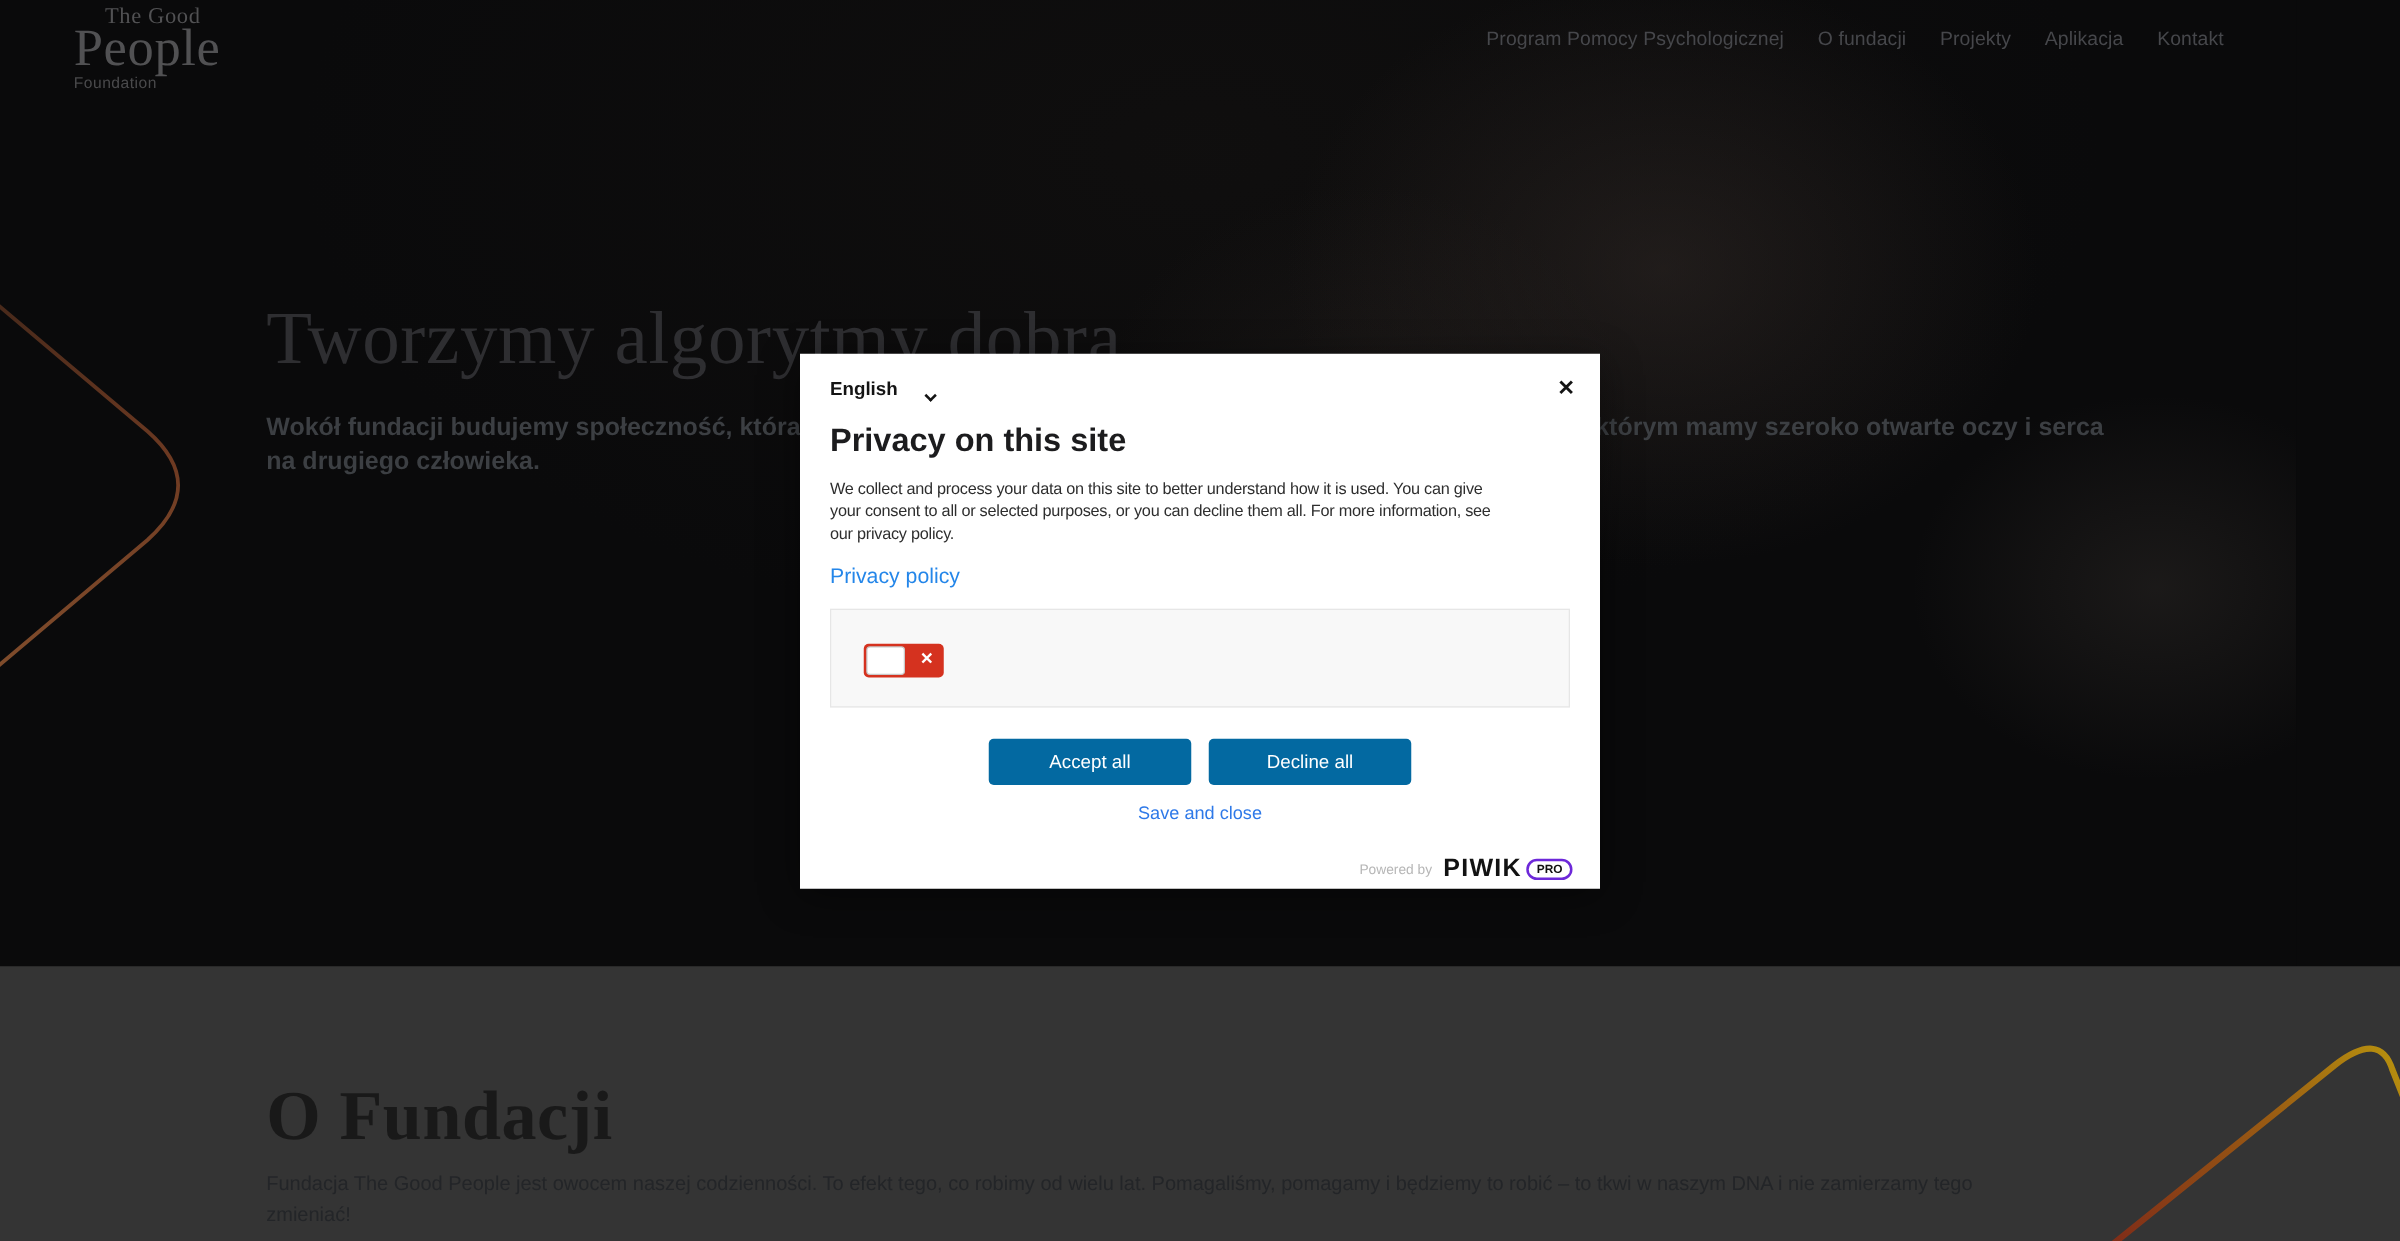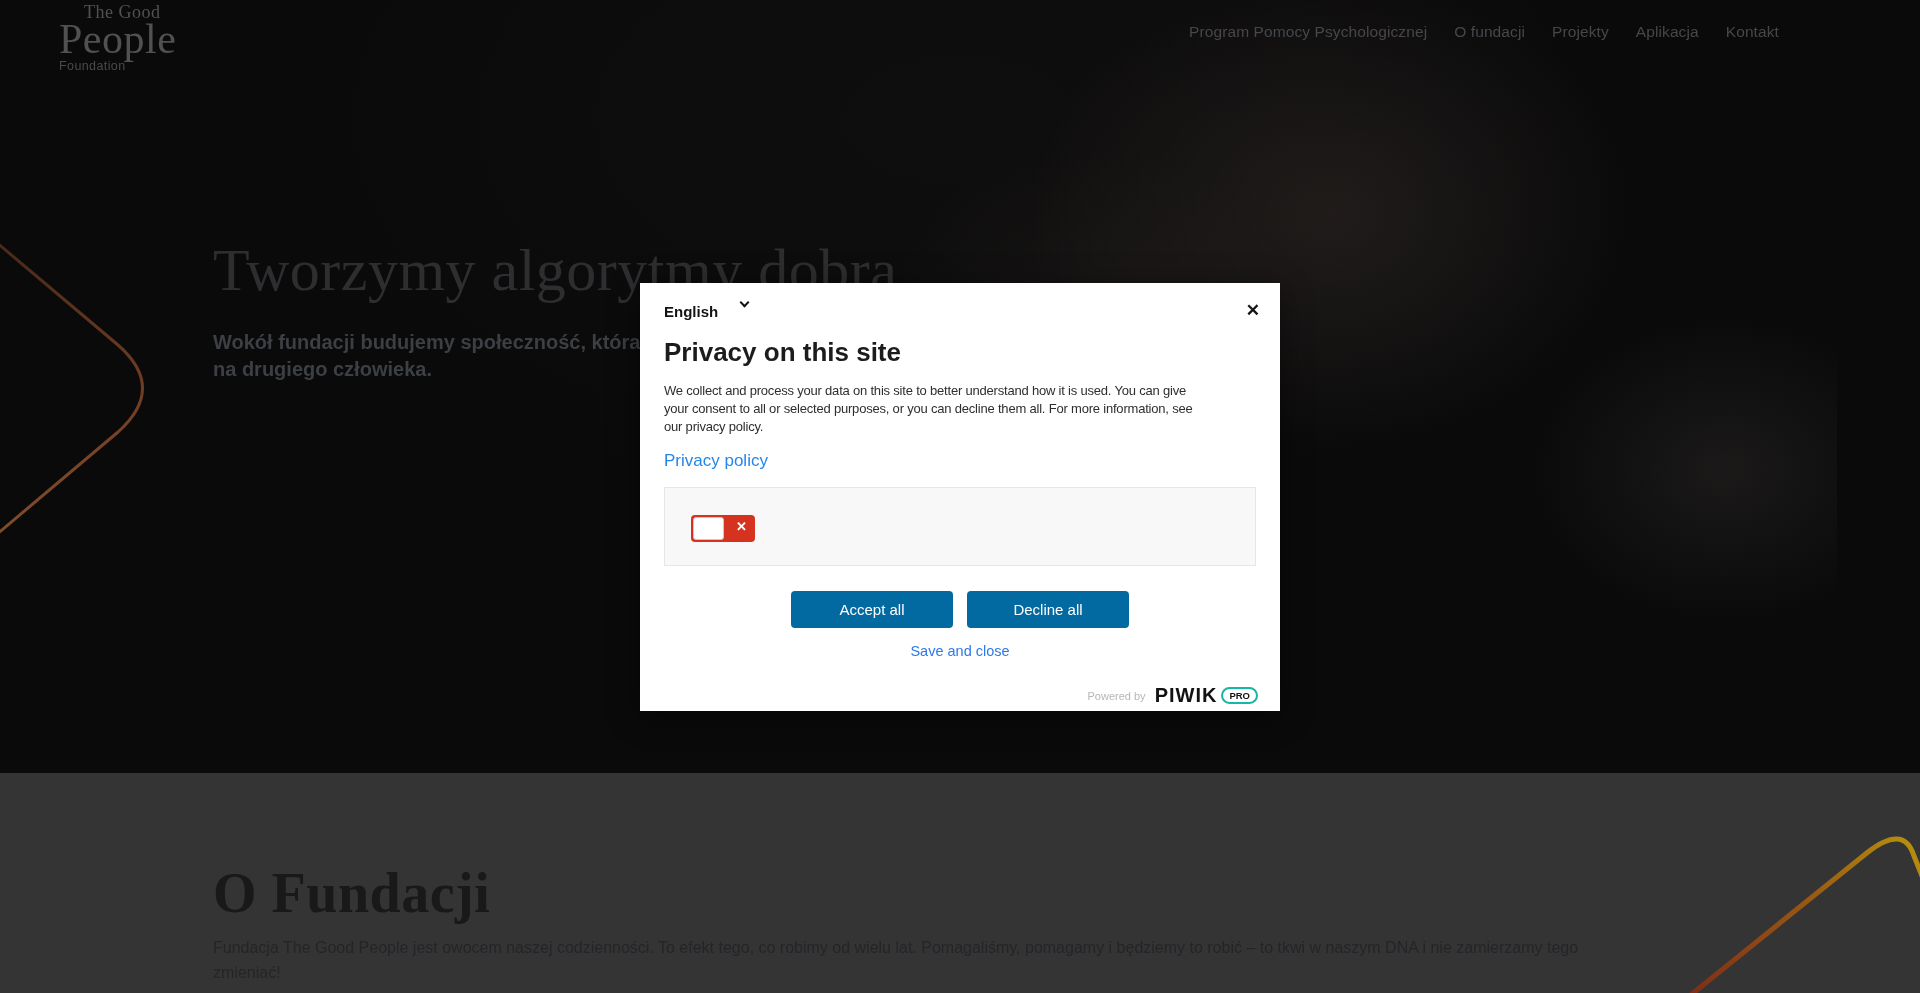--- a/index.html
+++ b/index.html
@@ -37,21 +37,21 @@
   
   .about { position:absolute; left:0; top:773px; width:1920px; height:220px; background:#343434; overflow:hidden; }
   .about-heading { position:absolute; left:213px; top:88px; font-family:"Liberation Serif", serif;
     font-size:56px; color:#191919; letter-spacing:0.5px; }
   .about-text { position:absolute; left:213px; top:162px; width:1460px; color:#232528; font-size:16px; line-height:25px; }
   .about-text div { white-space:nowrap; }
 
   
   .modal { position:absolute; left:640px; top:283px; width:640px; height:428px; background:#ffffff;
     box-shadow:0 6px 30px rgba(0,0,0,0.45); }
-  .lang { position:absolute; left:24px; top:20px; display:flex; align-items:flex-start; gap:23px;
+  .lang { position:absolute; left:24px; top:20px; display:flex; align-items:flex-end; gap:23px;
     font-size:15px; font-weight:700; color:#141414; cursor:pointer; }
   .chev-down { width:7px; height:7px; border-right:2px solid #141414; border-bottom:2px solid #141414;
     transform:rotate(45deg); margin-top:-4px; }
   .modal-close { position:absolute; right:20px; top:18px; font-size:17px; font-weight:700; color:#141414;
     cursor:pointer; line-height:20px; }
   .modal-title { position:absolute; left:24px; top:54px; font-size:26px; font-weight:700; color:#1c1c1e; }
   .modal-body { position:absolute; left:24px; top:99px; font-size:13px; line-height:18px; color:#2e2e2e; letter-spacing:-0.2px; }
   .modal-body div { white-space:nowrap; }
   .privacy-link { position:absolute; left:24px; top:168px; font-size:17px; color:#2486e9; text-decoration:none; cursor:pointer; }
 
@@ -68,21 +68,21 @@
   .btn-row { position:absolute; left:0; top:308px; width:100%; display:flex; justify-content:center; gap:14px; }
   .btn { width:162px; height:37px; background:#0369a1; border:none; border-radius:4px; color:#ffffff;
     font-size:15px; font-family:"Liberation Sans", sans-serif; cursor:pointer; }
   .save-close { position:absolute; left:0; top:360px; width:100%; text-align:center;
     font-size:14.5px; color:#2e79e8; cursor:pointer; }
 
   .modal-footer { position:absolute; right:22px; top:401px; display:flex; align-items:center; gap:9px; }
   .powered { font-size:11px; color:#b6b6b6; }
   .piwik-logo { display:flex; align-items:center; gap:4px; }
   .piwik-word { font-size:20px; font-weight:700; letter-spacing:1px; color:#121212; }
-  .piwik-pill { font-size:9.5px; font-weight:700; color:#121212; border:2px solid #14b8a6;
+  .piwik-pill { font-size:9.5px; font-weight:700; color:#121212; border:2px solid #6d28d9;
     border-radius:9px; padding:1px 6px; line-height:11px; }
 </style>
 </head>
 <body>
 
 <div class="page">
 
   <section class="hero">
     <div class="hero-photo-glow"></div>
 
@@ -109,20 +109,21 @@
       <a href="#">Projekty</a>
       <a href="#">Aplikacja</a>
       <a href="#">Kontakt</a>
     </nav>
 
     <h1 class="hero-heading">Tworzymy algorytmy dobra</h1>
 
     <div class="hero-sub">
       <div class="line1">
         <span>Wokół fundacji budujemy społeczność, która</span>
+        <span>którym mamy szeroko otwarte oczy i serca</span>
       </div>
       <div class="line2">
         <span>na drugiego człowieka.</span>
       </div>
     </div>
   </section>
 
   <section class="about">
     <svg class="deco-svg" width="1920" height="220" viewBox="0 773 1920 220">
       <defs>

